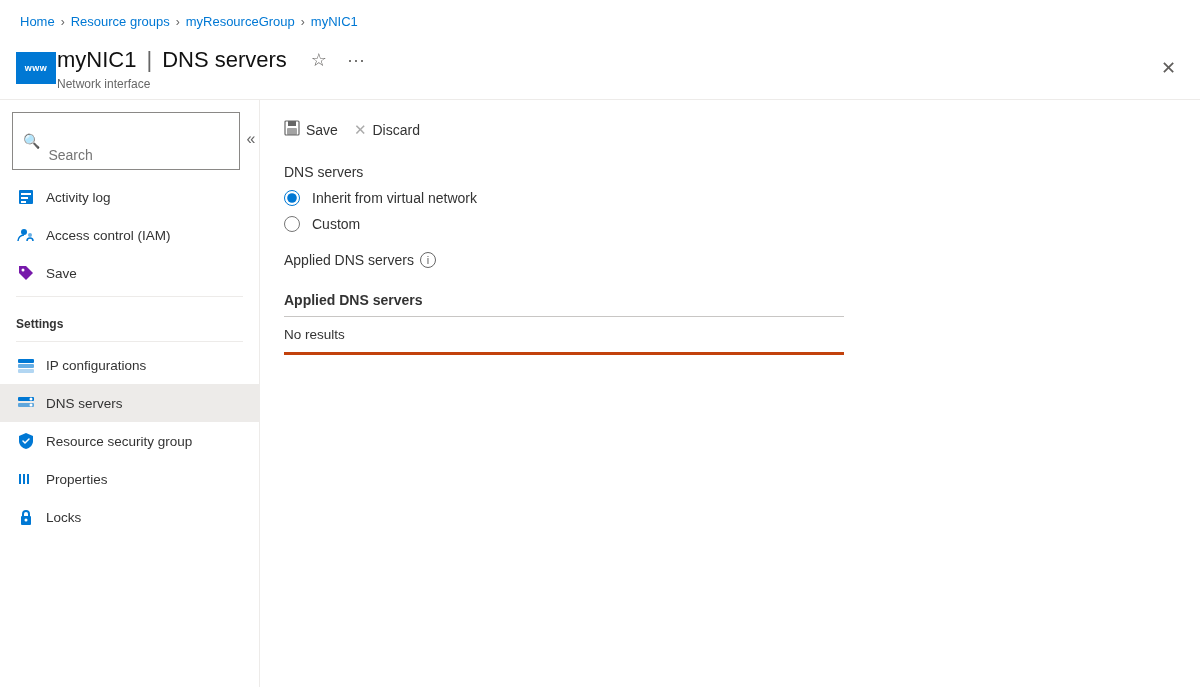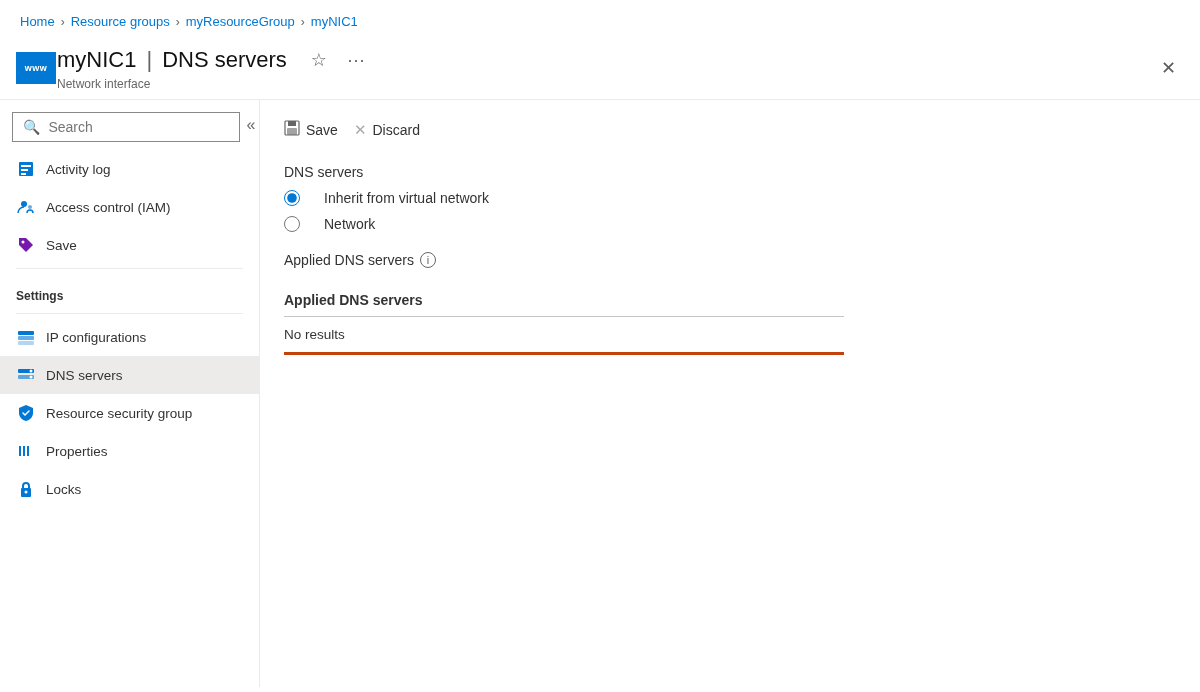--- a/index.html
+++ b/index.html
@@ -109,20 +109,21 @@
       padding: 6px 10px;
     }
     .search-icon { color: #666; margin-right: 8px; font-size: 14px; }
     .search-input {
       border: none;
       outline: none;
       font-size: 14px;
       flex: 1;
       color: #4d7c0f;
       background: transparent;
+      margin-top: 28px;
     }
     .collapse-btn {
       margin-left: auto;
       background: none;
       border: none;
       cursor: pointer;
       color: #666;
       font-size: 16px;
       padding: 2px 6px;
     }
@@ -181,21 +182,21 @@
     .section-label {
       font-size: 14px;
       color: #333;
       margin-bottom: 10px;
     }
 
     .radio-group { margin-bottom: 20px; }
     .radio-option {
       display: flex;
       align-items: center;
-      gap: 24px;
+      gap: 12px;
       margin-bottom: 10px;
       cursor: pointer;
     }
     .radio-option input[type="radio"] {
       width: 16px;
       height: 16px;
       accent-color: #0078d4;
       cursor: pointer;
     }
     .radio-label { font-size: 14px; color: #333; cursor: pointer; }
@@ -421,21 +422,21 @@
 
       <div class="section-label">DNS servers</div>
 
       <div class="radio-group">
         <label class="radio-option">
           <input type="radio" name="dns" checked="" style="">
           <span class="radio-label">Inherit from virtual network</span>
         </label>
         <label class="radio-option">
           <input type="radio" name="dns" style="">
-          <span class="radio-label">Network</span>
+          <span class="radio-label">Custom</span>
         </label>
       </div>
 
       <div class="applied-section-label">
         <span>Applied DNS servers</span>
         <span class="info-icon">i</span>
       </div>
 
       <table class="applied-table">
         <thead>

